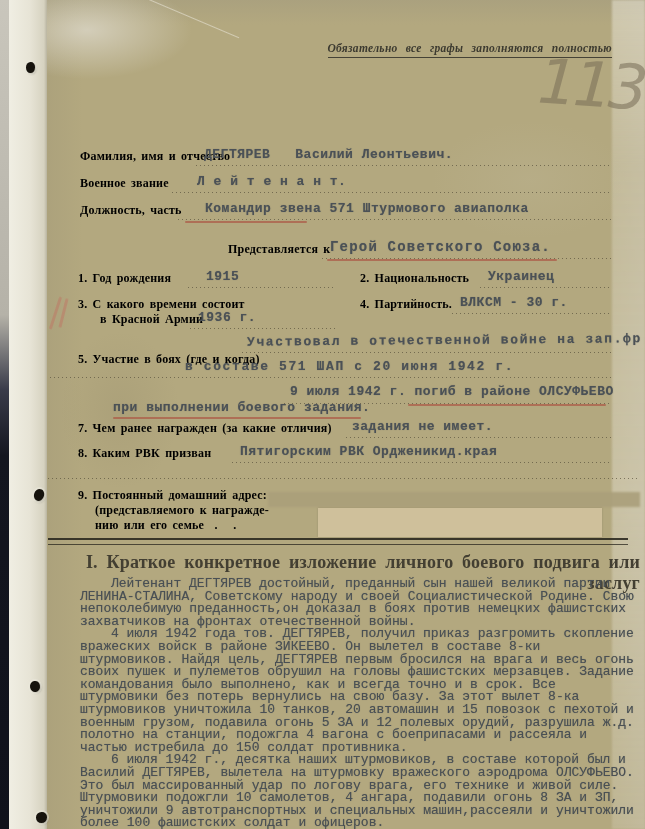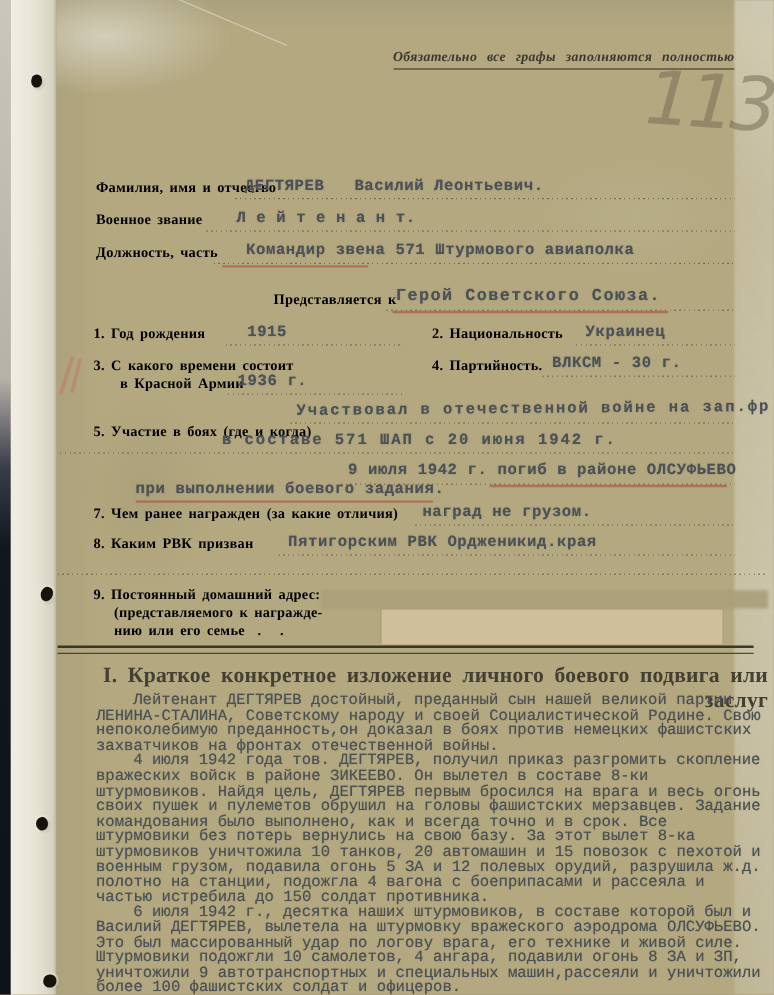--- a/index.html
+++ b/index.html
@@ -117,21 +117,21 @@
   <div class="typed sp" style="left:185px;top:359px;text-align:center;">в составе 571 ШАП с 20 июня 1942 г.</div>
   <div class="lead" style="left:50px;top:376px;width:562px;"></div>
 
   <div class="typed" style="left:290px;top:384px;">9 июля 1942 г. погиб в районе ОЛСУФЬЕВО</div>
   <div class="lead" style="left:284px;top:402px;width:328px;"></div>
   <div class="redline" style="left:408px;top:404px;width:198px;"></div>
   <div class="typed" style="left:113px;top:400px;">при выполнении боевого задания.</div>
   <div class="redline" style="left:113px;top:417px;width:248px;"></div>
 
   <div class="lbl" style="left:78px;top:421px;">7. Чем ранее награжден (за какие отличия)</div>
-  <div class="typed" style="left:352px;top:419px;">наград не грузом.</div>
+  <div class="typed" style="left:352px;top:419px;">задания не имеет.</div>
   <div class="lead" style="left:346px;top:436px;width:266px;"></div>
 
   <div class="lbl" style="left:78px;top:446px;">8. Каким РВК призван</div>
   <div class="typed" style="left:240px;top:444px;">Пятигорским РВК Ордженикид.края</div>
   <div class="lead" style="left:232px;top:461px;width:380px;"></div>
 
   <div class="lead" style="left:48px;top:477px;width:590px;"></div>
 
   <div class="lbl" style="left:78px;top:488px;">9. Постоянный домашний адрес:</div>
   <div class="lbl" style="left:95px;top:518px;">нию или его семье  .   .</div>

